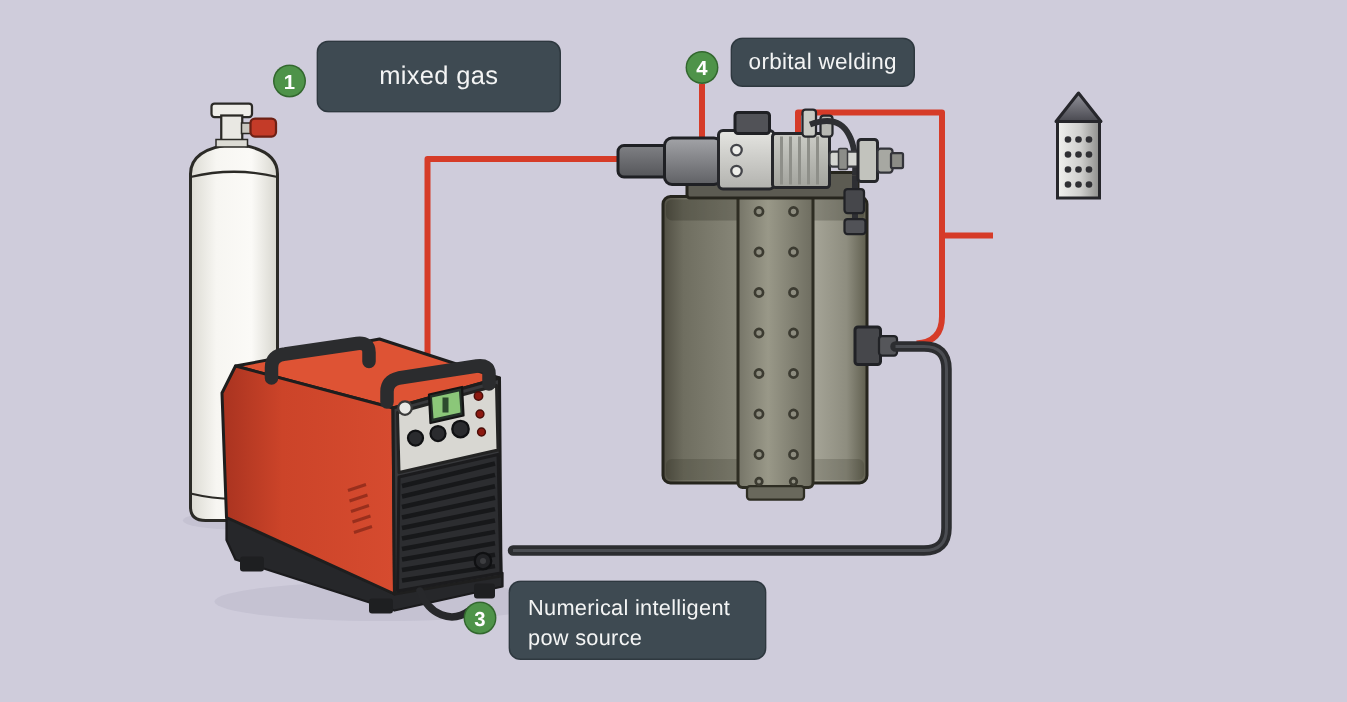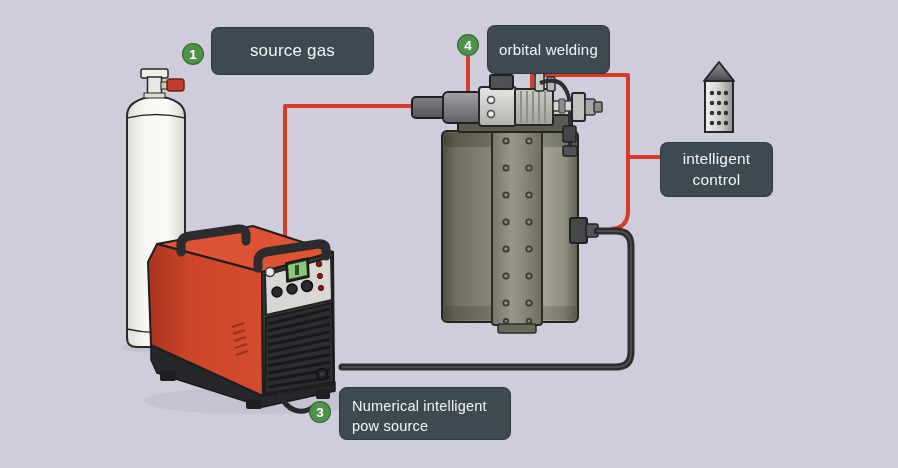--- a/index.html
+++ b/index.html
@@ -12,21 +12,21 @@
   .callout{
     position:absolute;box-sizing:border-box;
     background:#3e4a52;color:#f3f4f4;
     border:1px solid rgba(18,24,28,.35);
     border-radius:8px;
     display:flex;align-items:center;justify-content:center;
     font-size:15px;letter-spacing:.2px;
     text-align:center;
   }
   .callout--mixed-gas{left:211px;top:27px;width:163px;height:48px;font-size:17px;}
-  .callout--orbital{left:487px;top:25px;width:123px;height:49px;}
+  .callout--orbital{left:487px;top:25px;width:123px;height:33px;}
   .callout--icontrol{left:660px;top:142px;width:113px;height:55px;line-height:1.3;font-size:15.5px;}
   .callout--rails{left:660px;top:212px;width:113px;height:31px;font-size:16px;}
   .callout--numerical{
     left:339px;top:387px;width:172px;height:53px;
     display:block;text-align:left;padding:8px 12px;
     line-height:1.4;font-size:14.5px;
   }
   .badge{
     position:absolute;box-sizing:border-box;
     width:22px;height:22px;border-radius:50%;
@@ -248,25 +248,22 @@
     <span>1</span>
   </div>
   <div class="badge badge--4">
     <span>4</span>
   </div>
   <div class="badge badge--3">
     <span>3</span>
   </div>
 
   <div class="callout callout--mixed-gas">
-    <span>source gas</span>
+    <span>mixed gas</span>
   </div>
   <div class="callout callout--orbital">
     <span>orbital welding</span>
   </div>
-  <div class="callout callout--icontrol">
-    <span>intelligent control</span>
-  </div>
   <div class="callout callout--numerical">
     <span>Numerical intelligent pow source</span>
   </div>
 
 </div>
 
 </body></html>

